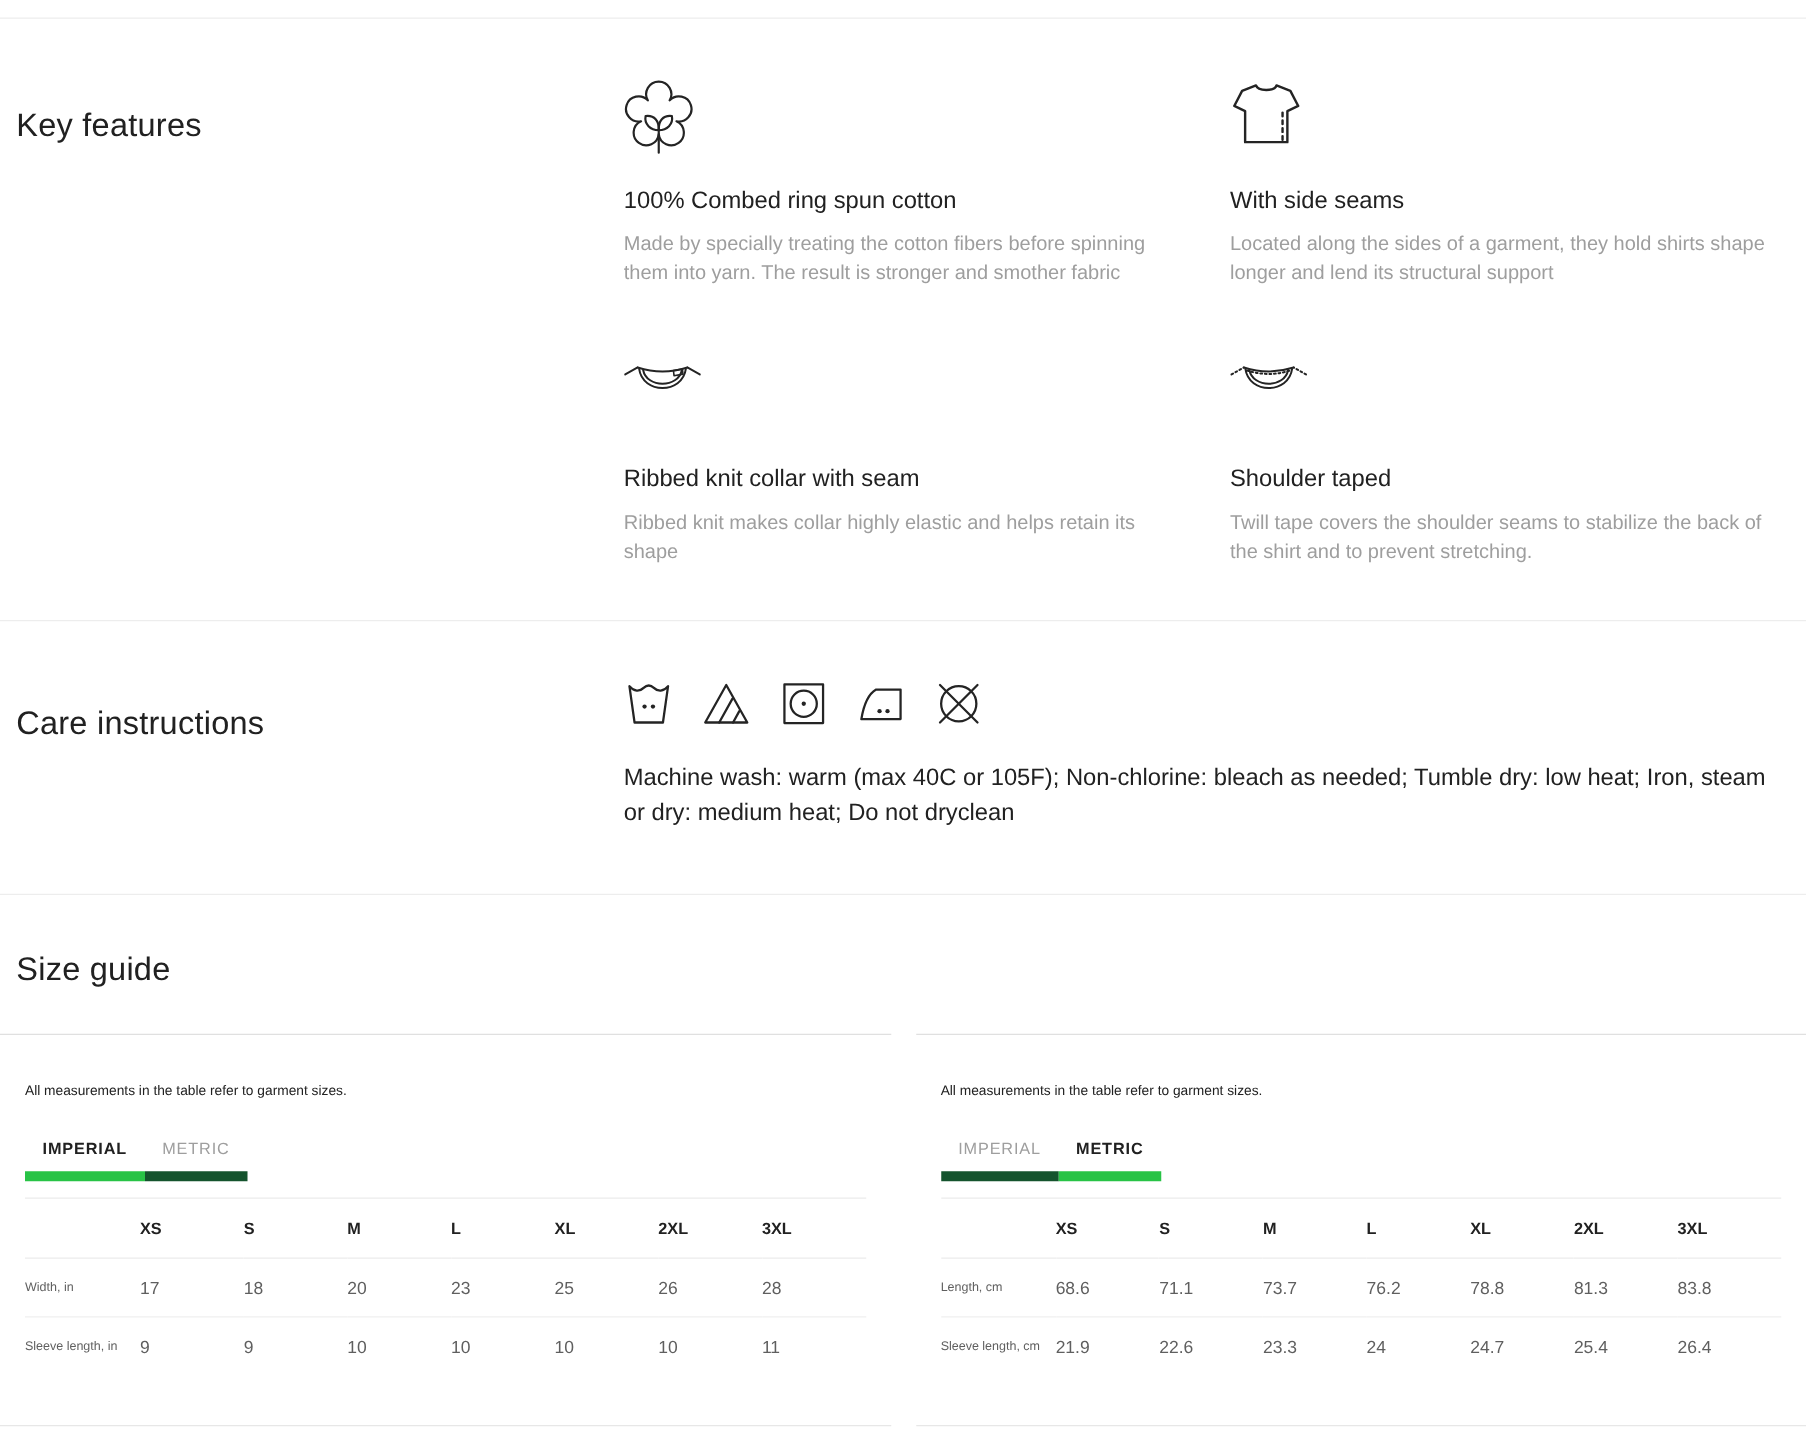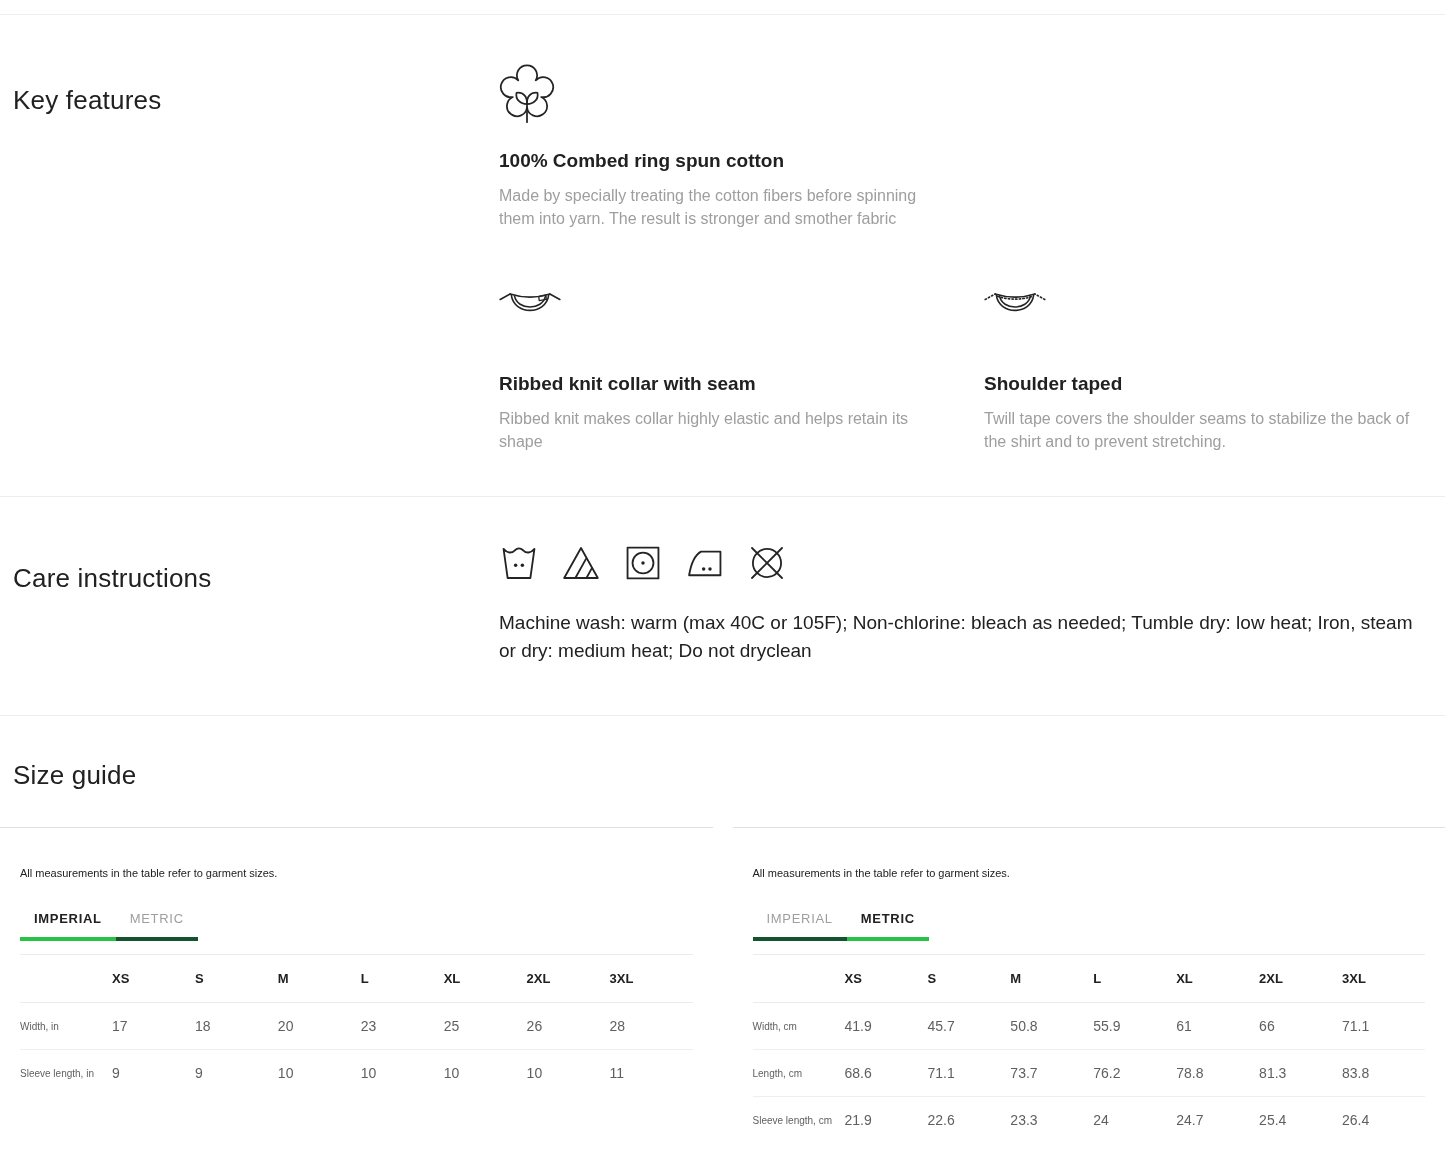--- a/index.html
+++ b/index.html
@@ -23,21 +23,21 @@
     font-size: 26px; font-weight: 400; color: #212121;
     padding-left: 13px; line-height: 1.15; letter-spacing: .2px;
   }
   .kf-heading { grid-column: 1; grid-row: 1; }
   .feature { padding-right: 40px; }
   .feature.c1 { grid-column: 2; }
   .feature.c2 { grid-column: 3; padding-right: 30px; }
   .feature.r1 { grid-row: 1; margin-bottom: 56px; }
   .feature.r2 { grid-row: 2; }
   .icon-wrap { height: 62px; margin-bottom: 24px; display: flex; align-items: flex-start; }
-  .feature-title { font-size: 19px; font-weight: 700; color: #212121; margin-bottom: 13px; }
+  .feature-title { font-size: 19px; font-weight: 400; color: #212121; margin-bottom: 13px; }
   .feature-desc { font-size: 16px; line-height: 1.43; color: #9e9e9e; }
 
   
   .care-section {
     display: grid;
     grid-template-columns: 499px 1fr;
     padding: 46px 0 50px 0;
   }
   .care-icons { display: flex; gap: 22px; align-items: flex-start; margin-bottom: 26px; }
   .care-text { font-size: 19px; line-height: 1.48; color: #212121; max-width: 940px; padding-right: 20px; }
@@ -47,21 +47,21 @@
   .panels { display: grid; grid-template-columns: 1fr 1fr; column-gap: 20px; }
   .panel { border-top: 1px solid #e0e0e0; border-bottom: 1px solid #e7e7e7; padding: 0 20px 40px 20px; }
   .panel-note { margin-top: 39px; font-size: 11px; color: #212121; }
   .tabs { margin-top: 32px; display: flex; }
   .tab {
     background: none; border: none; cursor: pointer;
     font-family: "Liberation Sans", "DejaVu Sans", sans-serif;
     font-size: 13px; letter-spacing: .7px;
     color: #9e9e9e; font-weight: 400;
     padding: 0 14px 11px 14px; min-width: 78px; text-align: center;
-    border-bottom: 4px solid #14532d;
+    border-bottom: 8px solid #14532d;
   }
   .tab.active { color: #212121; font-weight: 700; }
   .table-wrap { border-top: 1px solid #ececec; margin-top: 13px; }
   table.size-table { width: 100%; border-collapse: collapse; table-layout: fixed; }
   table.size-table col.label-col { width: 92px; }
   table.size-table thead th {
     height: 48px; font-size: 13px; font-weight: 700; color: #212121;
     text-align: left; border-bottom: 1px solid #ececec; padding: 0 4px 0 0;
   }
   table.size-table tbody th, table.size-table tbody td {
@@ -88,20 +88,30 @@
         <path d="M22 18.2 A11.5 11.5 0 1 1 42 18.2 A11.5 11.5 0 1 1 48.2 37.3 A11.5 11.5 0 1 1 32 49 A11.5 11.5 0 1 1 15.8 37.3 A11.5 11.5 0 1 1 22 18.2 Z"></path>
         <path d="M32 45.5 C24.5 45.5 18.5 40 20 32.5 C28 31.5 32.5 37 32 45.5 Z"></path>
         <path d="M32 45.5 C39.5 45.5 45.5 40 44 32.5 C36 31.5 31.5 37 32 45.5 Z"></path>
         <path d="M32 45.5 L32 66"></path>
       </svg>
     </div>
     <div class="feature-title">100% Combed ring spun cotton</div>
     <div class="feature-desc">Made by specially treating the cotton fibers before spinning them into yarn. The result is stronger and smother fabric</div>
   </div>
 
+  <div class="feature c2 r1">
+    <div class="icon-wrap">
+      <svg width="58" height="56" viewBox="0 0 60 58" fill="none" stroke="#242424" stroke-width="2" stroke-linecap="round" stroke-linejoin="round">
+        <path d="M21.5 4.5 C23 9.5 37 9.5 38.5 4.5 L50 9 L56.5 21.5 L47.5 25.8 L47.5 51.5 L12.5 51.5 L12.5 25.8 L3.5 21.5 L10 9 Z"></path>
+        <path d="M43.5 27 L43.5 49.5" stroke-dasharray="3 3.5"></path>
+      </svg>
+    </div>
+    <div class="feature-title">With side seams</div>
+    <div class="feature-desc">Located along the sides of a garment, they hold shirts shape longer and lend its structural support</div>
+  </div>
 
   <div class="feature c1 r2">
     <div class="icon-wrap">
       <svg width="62" height="37" viewBox="0 0 78 46" fill="none" stroke="#242424" stroke-width="2" stroke-linecap="round" stroke-linejoin="round">
         <path d="M1.5 15.5 L14 8.5"></path>
         <path d="M76.5 15.5 L64 8.5"></path>
         <path d="M14 8.5 Q39 16.5 64 8.5"></path>
         <path d="M15.5 10 C19 35.5 59 35.5 62.5 10"></path>
         <path d="M19.5 11 C23 29.5 55 29.5 58.5 11"></path>
         <path d="M50 11.5 L59 10 L59.6 15.2 L50.6 16.8 Z" stroke-width="1.6"></path>
@@ -258,30 +268,20 @@
               <th>S</th>
               <th>M</th>
               <th>L</th>
               <th>XL</th>
               <th>2XL</th>
               <th>3XL</th>
             </tr>
           </thead>
           <tbody>
             <tr>
-              <th>Width, cm</th>
-              <td>41.9</td>
-              <td>45.7</td>
-              <td>50.8</td>
-              <td>55.9</td>
-              <td>61</td>
-              <td>66</td>
-              <td>71.1</td>
-            </tr>
-            <tr>
               <th>Length, cm</th>
               <td>68.6</td>
               <td>71.1</td>
               <td>73.7</td>
               <td>76.2</td>
               <td>78.8</td>
               <td>81.3</td>
               <td>83.8</td>
             </tr>
             <tr>

